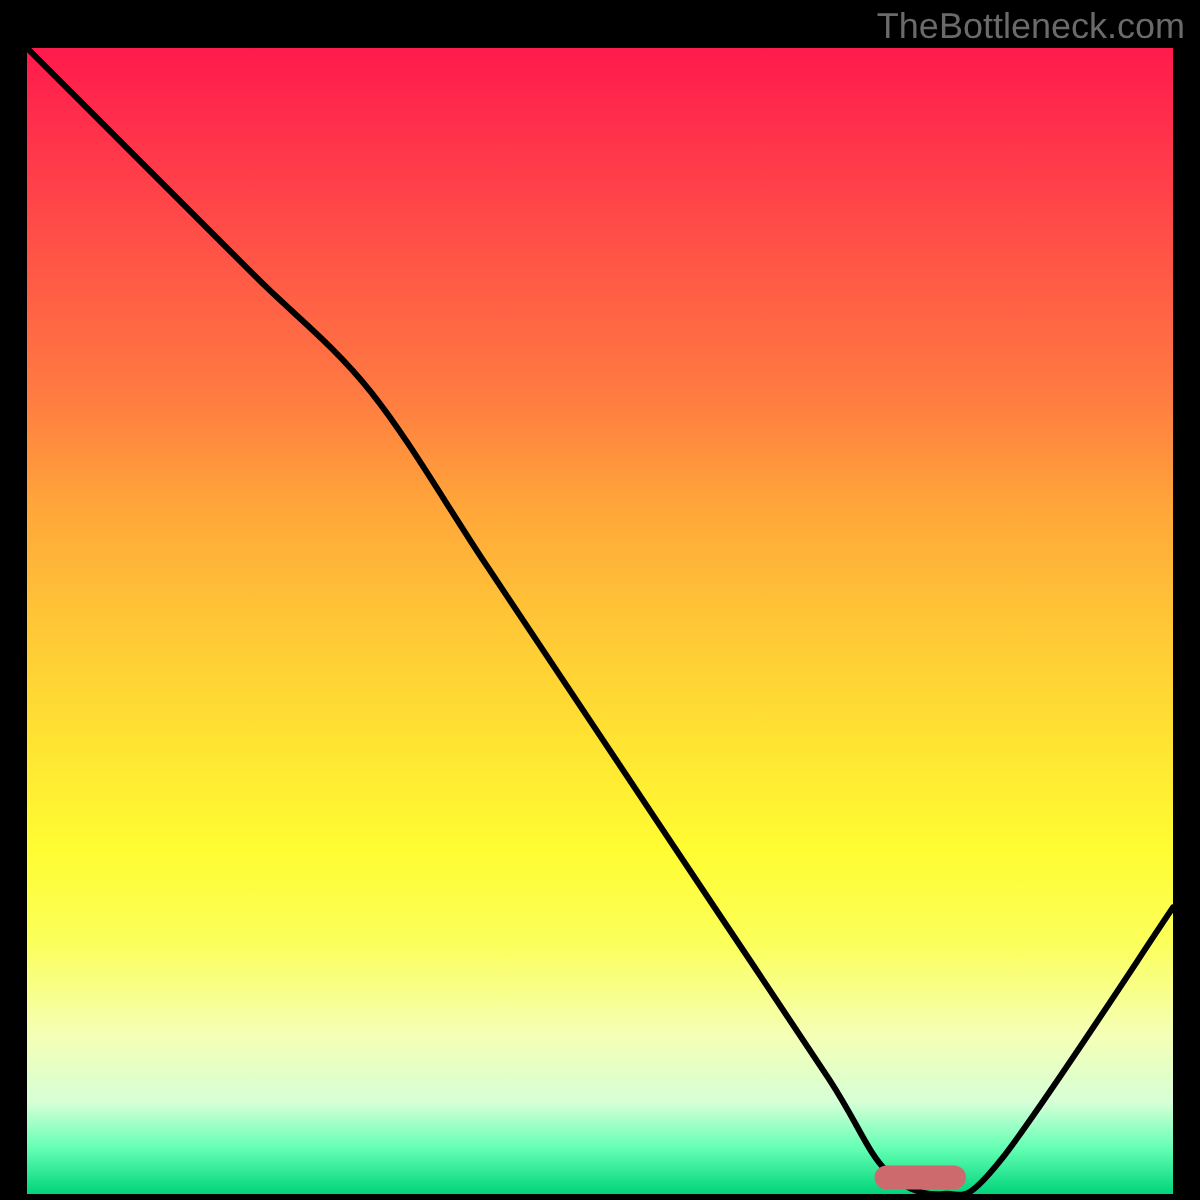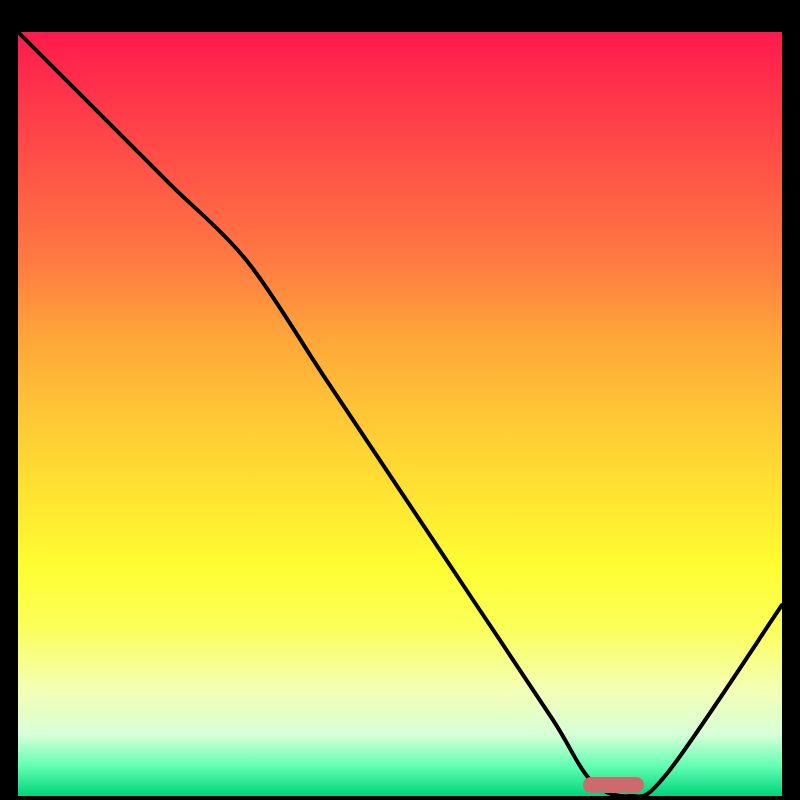--- a/index.html
+++ b/index.html
@@ -61,20 +61,21 @@
   .marker {
     position: absolute;
     background: #cd6a6e;
     border-radius: 8px;
   }
 </style>
 </head>
 <body>
 
 <div class="frame">
+  <div class="watermark">TheBottleneck.com</div>
 
   <div class="plot">
     <svg class="curve" viewBox="0 0 764 764" preserveAspectRatio="none">
       <path fill="none" stroke="#000" stroke-width="4" stroke-linecap="round" stroke-linejoin="round" d="M 0 0 C 12.733333333333334 12.733333333333329, 50.93333333333334 50.93333333333332, 76.4 76.39999999999998 C 101.86666666666667 101.86666666666663, 127.33333333333334 127.33333333333327, 152.8 152.79999999999995 C 178.26666666666668 178.26666666666662, 203.73333333333332 197.3666666666667, 229.2 229.20000000000005 C 254.66666666666666 261.03333333333336, 280.1333333333333 305.59999999999997, 305.6 343.79999999999995 C 331.0666666666667 381.99999999999994, 356.53333333333336 420.2, 382 458.4 C 407.46666666666664 496.59999999999997, 432.93333333333334 534.8, 458.4 573 C 483.8666666666666 611.2, 515.6999999999999 658.3133333333334, 534.8 687.6 C 553.9 716.8866666666667, 560.2666666666667 735.9866666666667, 573 748.72 C 585.7333333333333 761.4533333333334, 598.4666666666667 765.2733333333333, 611.2 764 C 623.9333333333334 762.7266666666667, 623.9333333333333 772.9133333333334, 649.4 741.08 C 674.8666666666667 709.2466666666667, 744.9 601.0133333333333, 764 573"></path>
     </svg>
     <div class="marker" style="left: 565.36px; top: 744.54px; width: 61.12px; height: 16px; background: rgb(205, 106, 110);"></div>
   </div>
 </div>
 
 </body></html>

